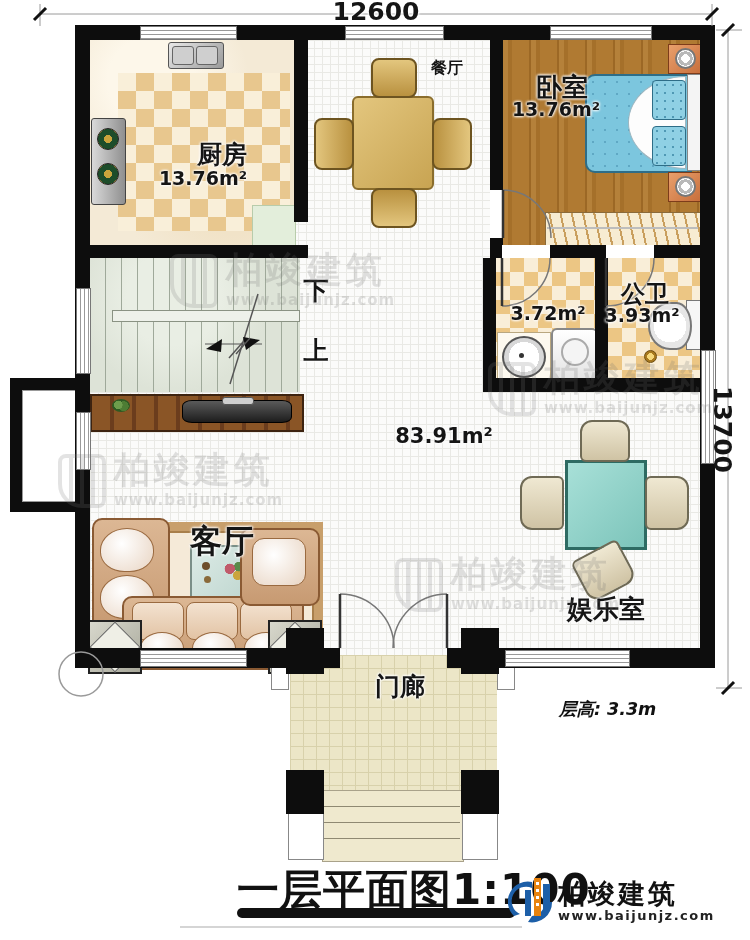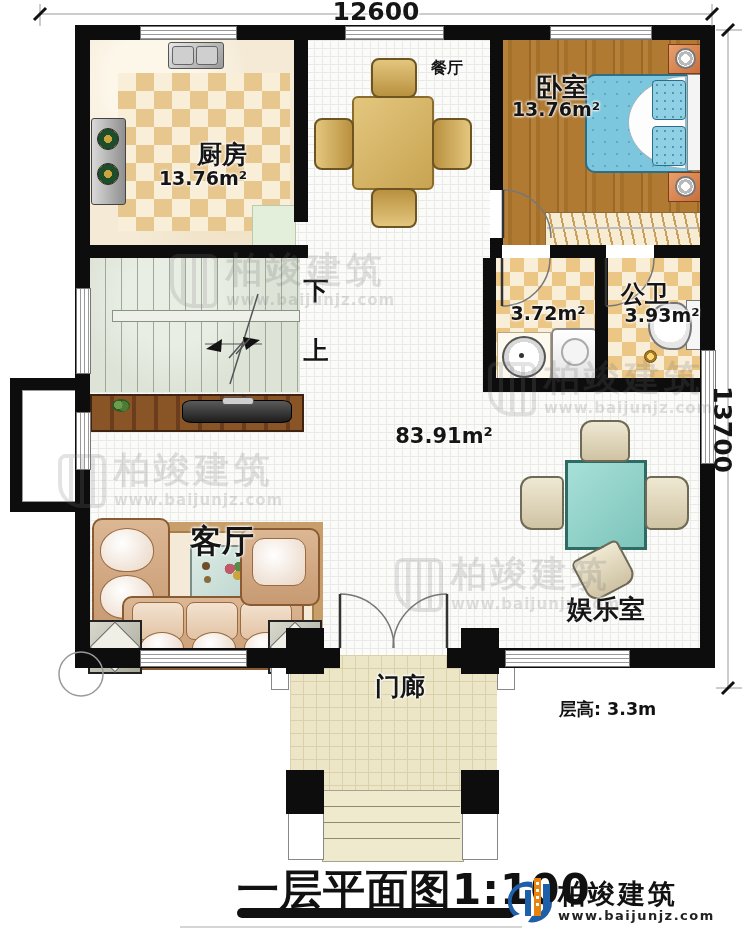--- a/index.html
+++ b/index.html
@@ -201,21 +201,21 @@
     <circle cx="81" cy="674" r="22" fill="none" stroke="#9a9a9a" stroke-width="1.5"></circle>
   </svg>
 
   <div class="lab" style="left:447px;top:58px;font-size:16px;">餐厅</div>
   <div class="lab" style="left:203px;top:138px;font-size:25px;margin-left:19px;">厨房</div>
   <div class="lab" style="left:203px;top:167px;font-size:19px;">13.76m²</div>
   <div class="lab" style="left:562px;top:70px;font-size:26px;">卧室</div>
   <div class="lab" style="left:556px;top:98px;font-size:19px;">13.76m²</div>
   <div class="lab" style="left:548px;top:302px;font-size:19px;">3.72m²</div>
   <div class="lab" style="left:645px;top:278px;font-size:24px;">公卫</div>
-  <div class="lab" style="left:642px;top:304px;font-size:19px;margin-left:20px;">3.93m²</div>
+  <div class="lab" style="left:642px;top:304px;font-size:19px;">3.93m²</div>
   <div class="lab" style="left:316px;top:274px;font-size:25px;">下</div>
   <div class="lab" style="left:316px;top:334px;font-size:25px;">上</div>
   <div class="lab" style="left:444px;top:424px;font-size:21px;">83.91m²</div>
   <div class="lab" style="left:222px;top:520px;font-size:32px;">客厅</div>
   <div class="lab" style="left:606px;top:592px;font-size:26px;">娱乐室</div>
   <div class="lab" style="left:400px;top:670px;font-size:25px;">门廊</div>
 
   <div class="lab" style="left:376px;top:-3px;font-size:25px;">12600</div>
   <div class="abs" style="left:737px;top:386px;font-size:25px;font-weight:700;color:#151515;transform:rotate(90deg);transform-origin:0 0;white-space:nowrap;">13700</div>
 
@@ -234,21 +234,21 @@
     <span class="wm-text"><span class="wm-name">柏竣建筑</span>
     <span class="wm-url">www.baijunjz.com</span></span>
   </div>
   <div class="wm" style="left:395px;top:556px;">
     <span class="wm-glyph"></span>
     <span class="wm-text"><span class="wm-name">柏竣建筑</span>
     <span class="wm-url">www.baijunjz.com</span></span>
   </div>
 
   <div class="abs" style="left:487px;top:697px;width:250px;">
-    <div class="stat-line" style="padding-left:72px;">层高: 3.3m</div>
+    <div class="stat-line" style="padding-left:72px;font-style:italic;">层高: 3.3m</div>
   </div>
 
   <div class="abs" style="left:237px;top:862px;font-size:42px;font-weight:700;color:#111;letter-spacing:1px;white-space:nowrap;">一层平面图1:100</div>
   <div class="abs" style="left:237px;top:908px;width:278px;height:10px;background:#111;border-radius:5px;"></div>
   <div class="abs" style="left:180px;top:926px;width:342px;height:2px;background:#d5d5d5;"></div>
 
   <svg width="48" height="54" viewBox="0 0 48 54" style="position:absolute;left:508px;top:872px;">
     <path d="M6 44 A20 20 0 0 1 24 10 L24 16 A14 14 0 0 0 12 42 Z" fill="#1d5fa8"></path>
     <path d="M20 50 A20 20 0 0 0 44 30 L37 30 A14 14 0 0 1 24 44 Z" fill="#1d5fa8"></path>
     <rect x="26" y="6" width="7" height="38" fill="#e8830e"></rect>

